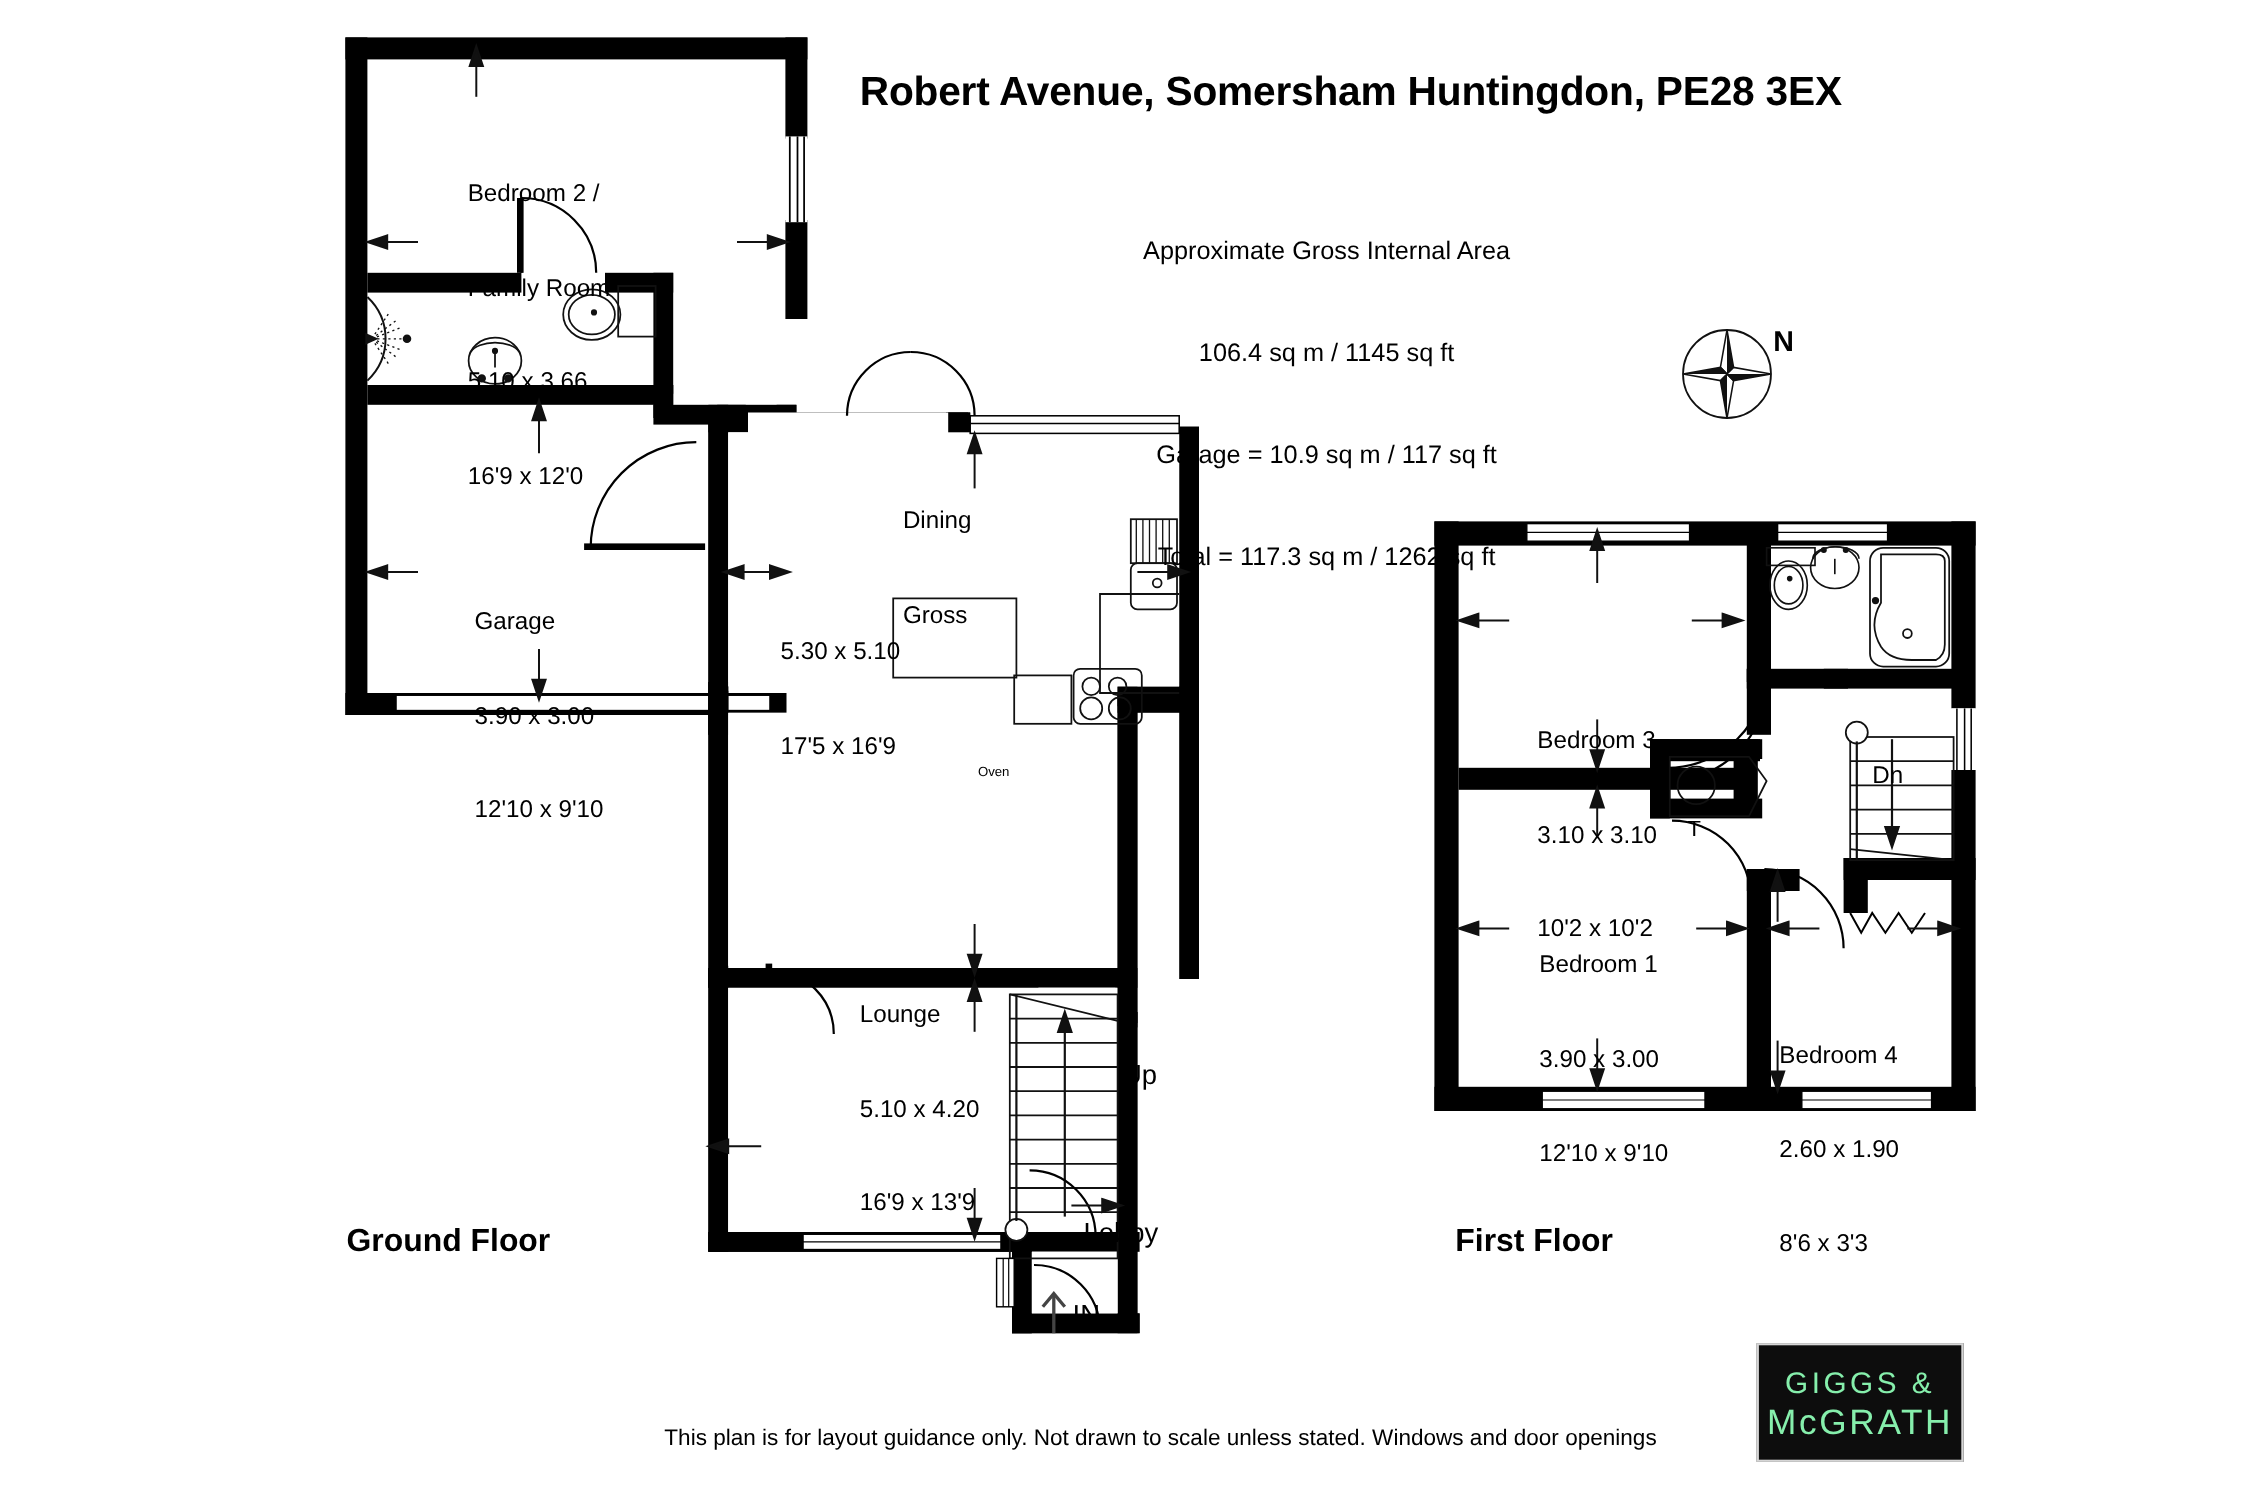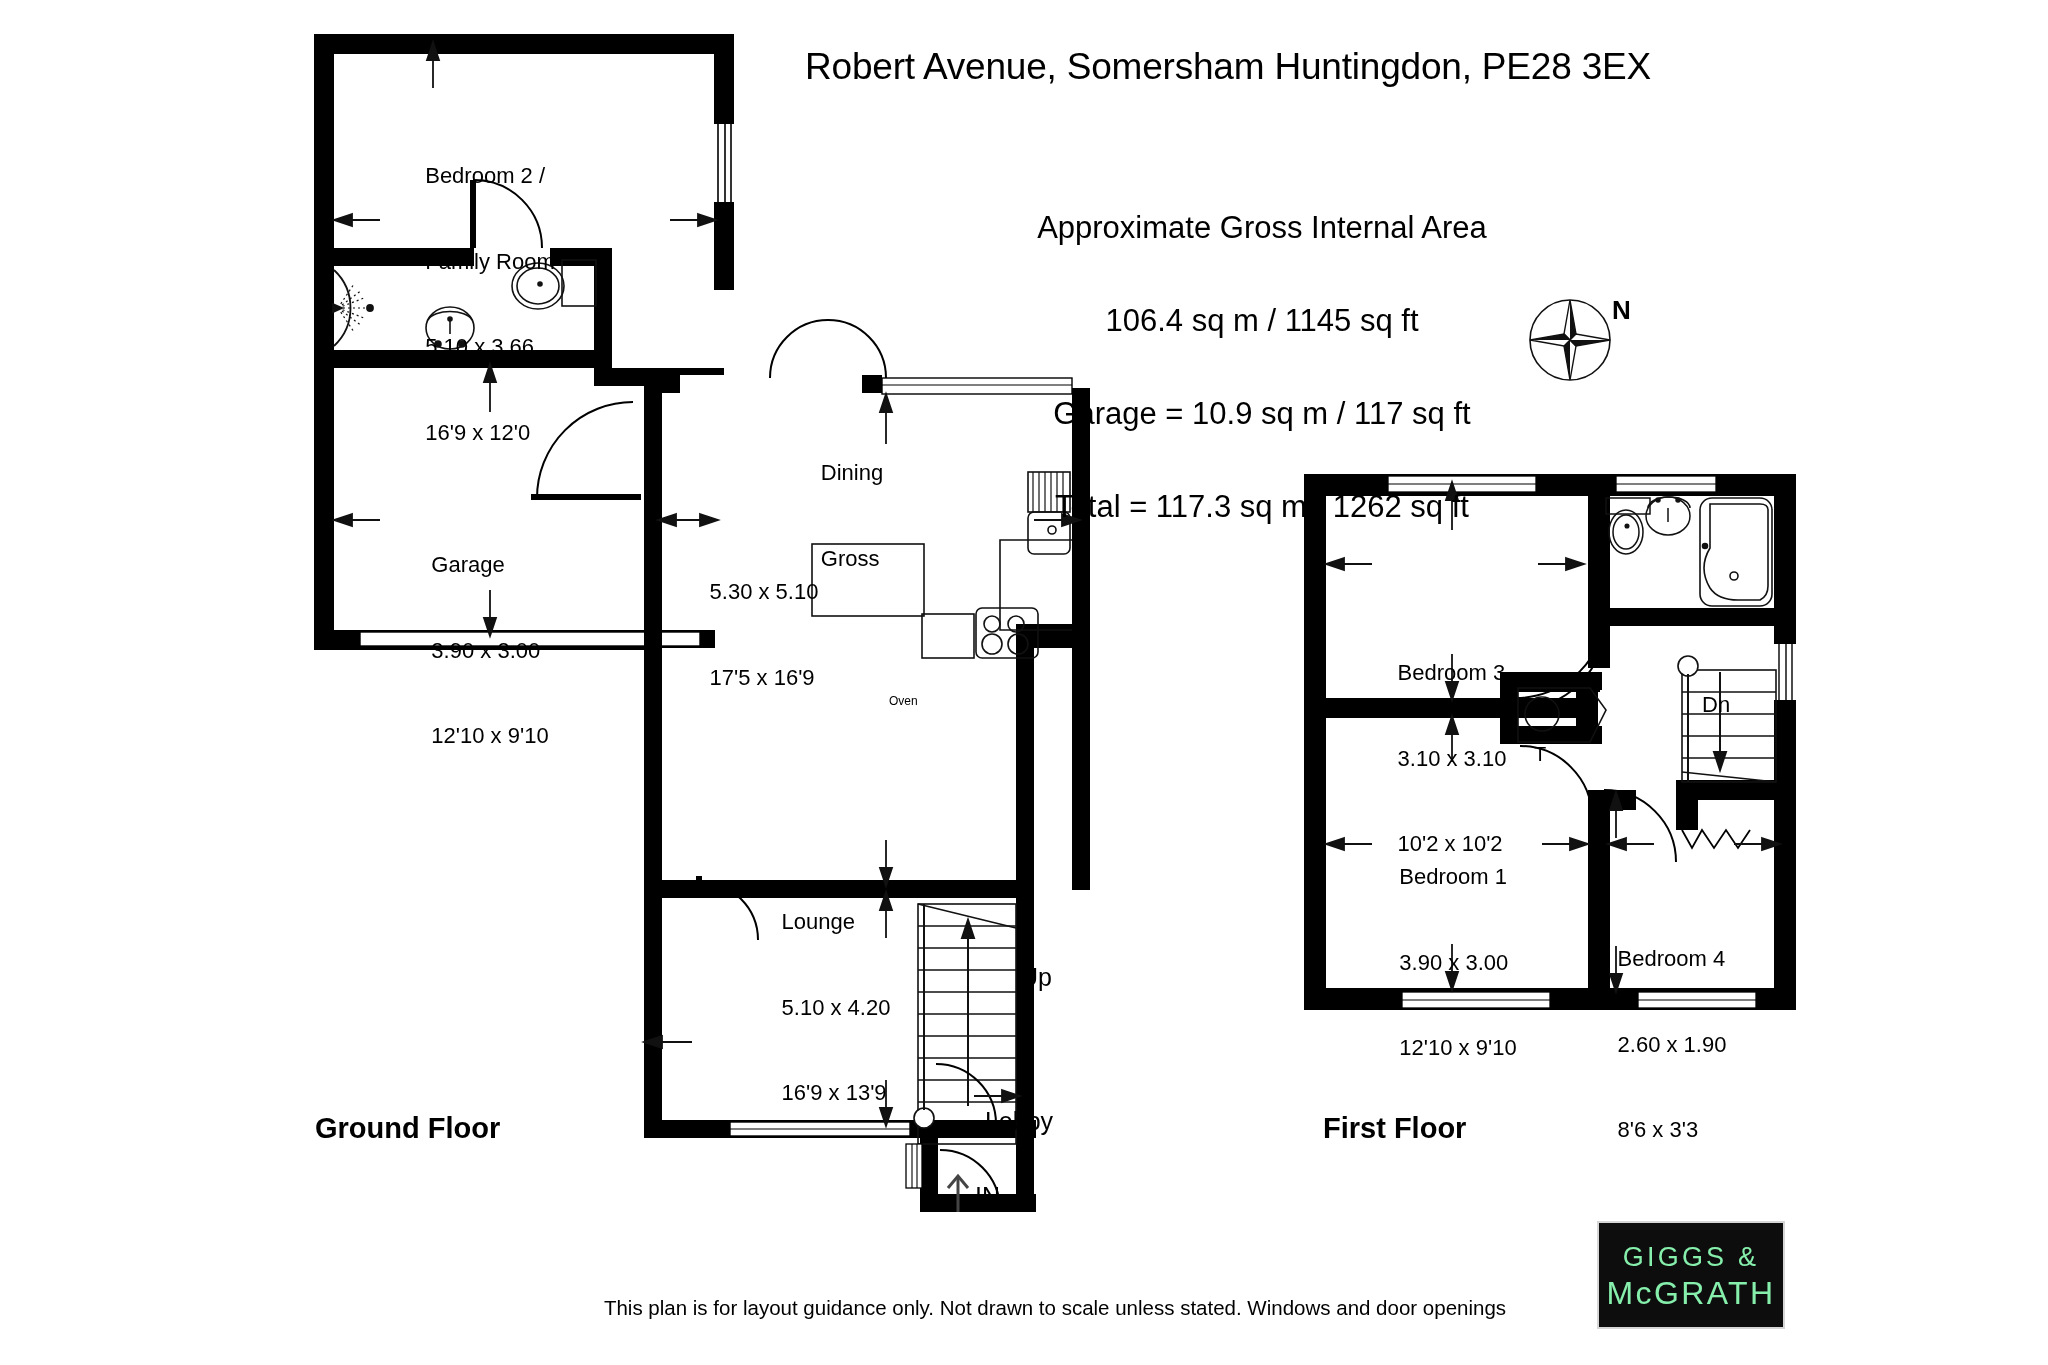--- a/index.html
+++ b/index.html
@@ -10,26 +10,26 @@
     color:#000;
     position:relative;
     overflow:hidden;
   }
   .stage{position:absolute;left:0;top:0;width:2048px;height:1365px;}
   svg{display:block;}
   .txt{position:absolute;white-space:pre;}
   .center{transform:translateX(-50%);text-align:center;}
 
   #plan-title{
-    left:1228px;top:46px;
-    font-size:37px;font-weight:normal;letter-spacing:-0.2px;
+    left:1228px;top:62px;
+    font-size:37px;font-weight:bold;letter-spacing:-0.2px;
   }
   #area-summary{
-    left:1262px;top:150px;
-    font-size:31px;line-height:31px;
+    left:1206px;top:150px;
+    font-size:23px;line-height:31px;
   }
   .floor-label{font-size:29px;font-weight:bold;}
   #ground-floor-label{left:315px;top:1112px;}
   #first-floor-label{left:1323px;top:1112px;}
 
   .room-label{font-size:22px;line-height:28.5px;text-align:left;}
   .small-label{font-size:25px;}
   .tiny-label{font-size:12px;}
 
   #disclaimer{

